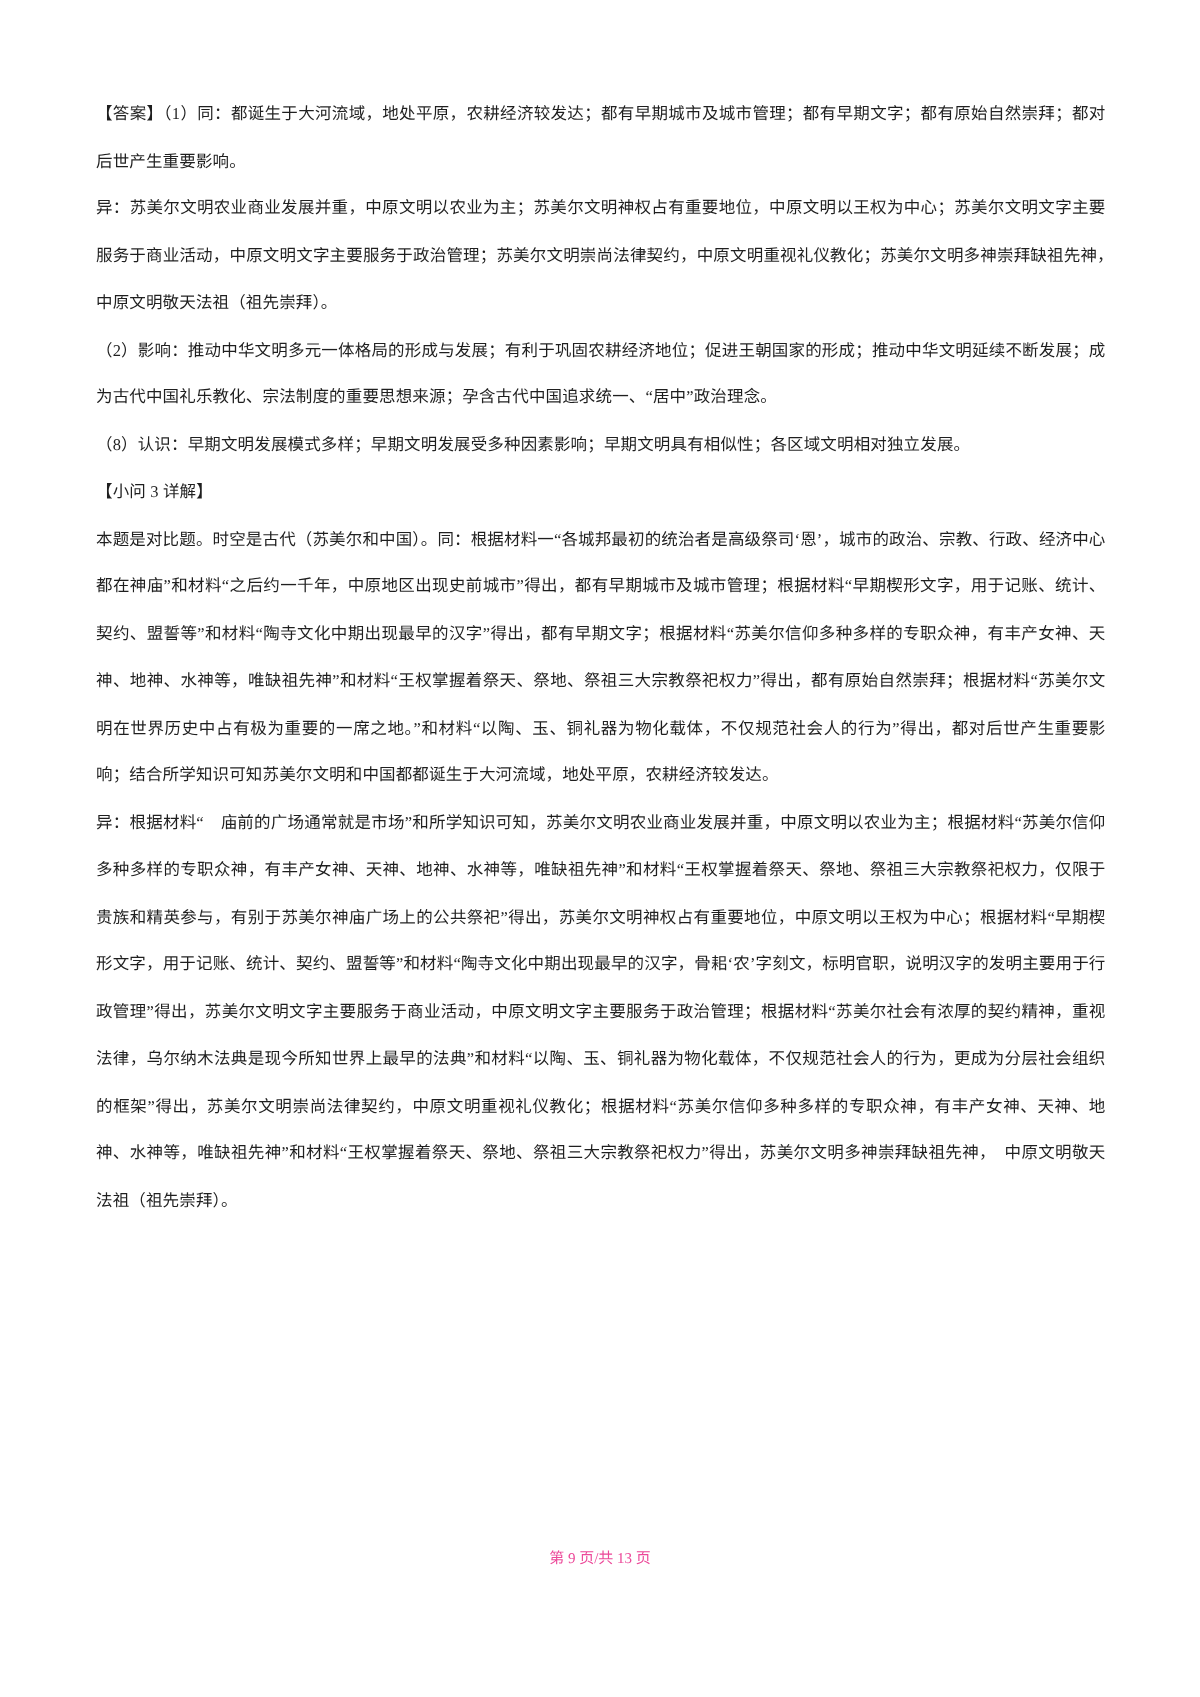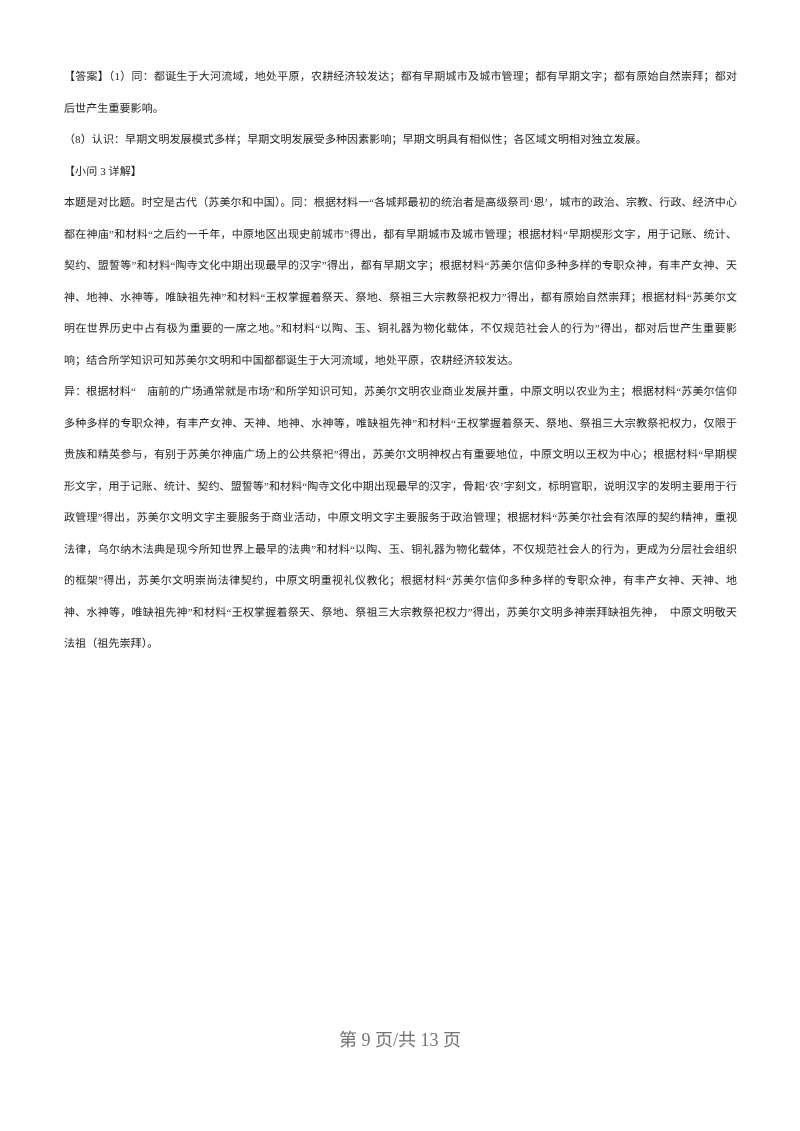--- a/index.html
+++ b/index.html
@@ -31,30 +31,32 @@
     margin: 0;
     padding: 0;
     word-break: break-all;
   }
   .footer {
     position: absolute;
     top: 1029px;
     left: 0;
     width: 100%;
     text-align: center;
-    color: #737373;
-    font-size: 18px;
+    color: #ec4899;
+    font-size: 10px;
     line-height: 22px;
   }
 </style>
 </head>
 <body>
 
 <div class="page">
   <div class="content">
     <p>【答案】（1）同：都诞生于大河流域，地处平原，农耕经济较发达；都有早期城市及城市管理；都有早期文字；都有原始自然崇拜；都对后世产生重要影响。</p>
+    <p>异：苏美尔文明农业商业发展并重，中原文明以农业为主；苏美尔文明神权占有重要地位，中原文明以王权为中心；苏美尔文明文字主要服务于商业活动，中原文明文字主要服务于政治管理；苏美尔文明崇尚法律契约，中原文明重视礼仪教化；苏美尔文明多神崇拜缺祖先神，　中原文明敬天法祖（祖先崇拜）。</p>
+    <p>（2）影响：推动中华文明多元一体格局的形成与发展；有利于巩固农耕经济地位；促进王朝国家的形成；推动中华文明延续不断发展；成为古代中国礼乐教化、宗法制度的重要思想来源；孕含古代中国追求统一、“居中”政治理念。</p>
     <p>（8）认识：早期文明发展模式多样；早期文明发展受多种因素影响；早期文明具有相似性；各区域文明相对独立发展。</p>
     <p>【小问 3 详解】</p>
     <p>本题是对比题。时空是古代（苏美尔和中国）。同：根据材料一“各城邦最初的统治者是高级祭司‘恩’，城市的政治、宗教、行政、经济中心都在神庙”和材料“之后约一千年，中原地区出现史前城市”得出，都有早期城市及城市管理；根据材料“早期楔形文字，用于记账、统计、契约、盟誓等”和材料“陶寺文化中期出现最早的汉字”得出，都有早期文字；根据材料“苏美尔信仰多种多样的专职众神，有丰产女神、天神、地神、水神等，唯缺祖先神”和材料“王权掌握着祭天、祭地、祭祖三大宗教祭祀权力”得出，都有原始自然崇拜；根据材料“苏美尔文明在世界历史中占有极为重要的一席之地。”和材料“以陶、玉、铜礼器为物化载体，不仅规范社会人的行为”得出，都对后世产生重要影响；结合所学知识可知苏美尔文明和中国都都诞生于大河流域，地处平原，农耕经济较发达。</p>
     <p>异：根据材料“　庙前的广场通常就是市场”和所学知识可知，苏美尔文明农业商业发展并重，中原文明以农业为主；根据材料“苏美尔信仰多种多样的专职众神，有丰产女神、天神、地神、水神等，唯缺祖先神”和材料“王权掌握着祭天、祭地、祭祖三大宗教祭祀权力，仅限于贵族和精英参与，有别于苏美尔神庙广场上的公共祭祀”得出，苏美尔文明神权占有重要地位，中原文明以王权为中心；根据材料“早期楔形文字，用于记账、统计、契约、盟誓等”和材料“陶寺文化中期出现最早的汉字，骨耜‘农’字刻文，标明官职，说明汉字的发明主要用于行政管理”得出，苏美尔文明文字主要服务于商业活动，中原文明文字主要服务于政治管理；根据材料“苏美尔社会有浓厚的契约精神，重视法律，乌尔纳木法典是现今所知世界上最早的法典”和材料“以陶、玉、铜礼器为物化载体，不仅规范社会人的行为，更成为分层社会组织的框架”得出，苏美尔文明崇尚法律契约，中原文明重视礼仪教化；根据材料“苏美尔信仰多种多样的专职众神，有丰产女神、天神、地神、水神等，唯缺祖先神”和材料“王权掌握着祭天、祭地、祭祖三大宗教祭祀权力”得出，苏美尔文明多神崇拜缺祖先神，　中原文明敬天法祖（祖先崇拜）。</p>
   </div>
   <div class="footer">第 9 页/共 13 页</div>
 </div>
 
 </body></html>

